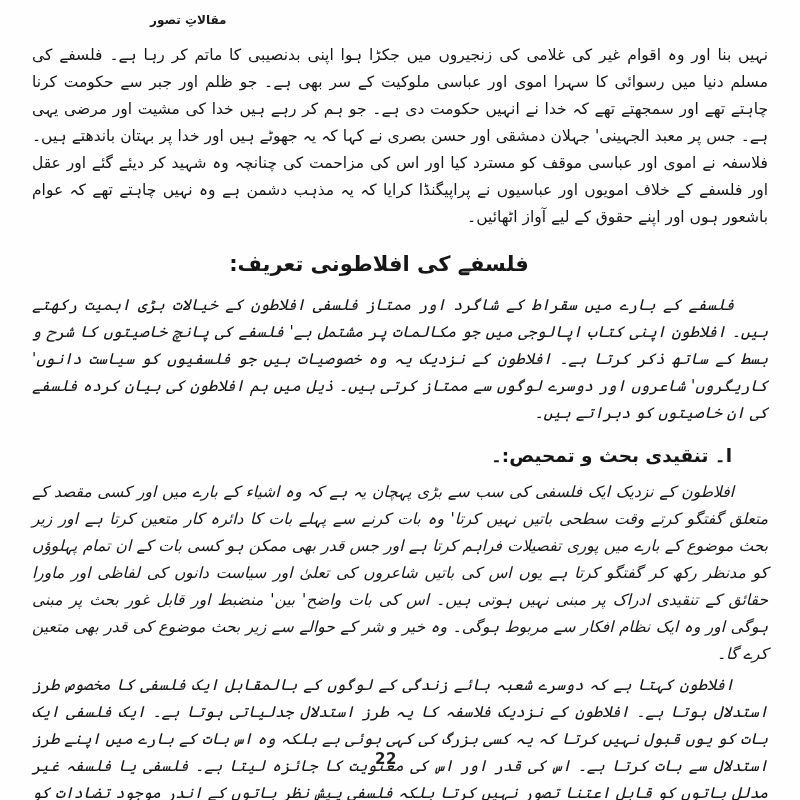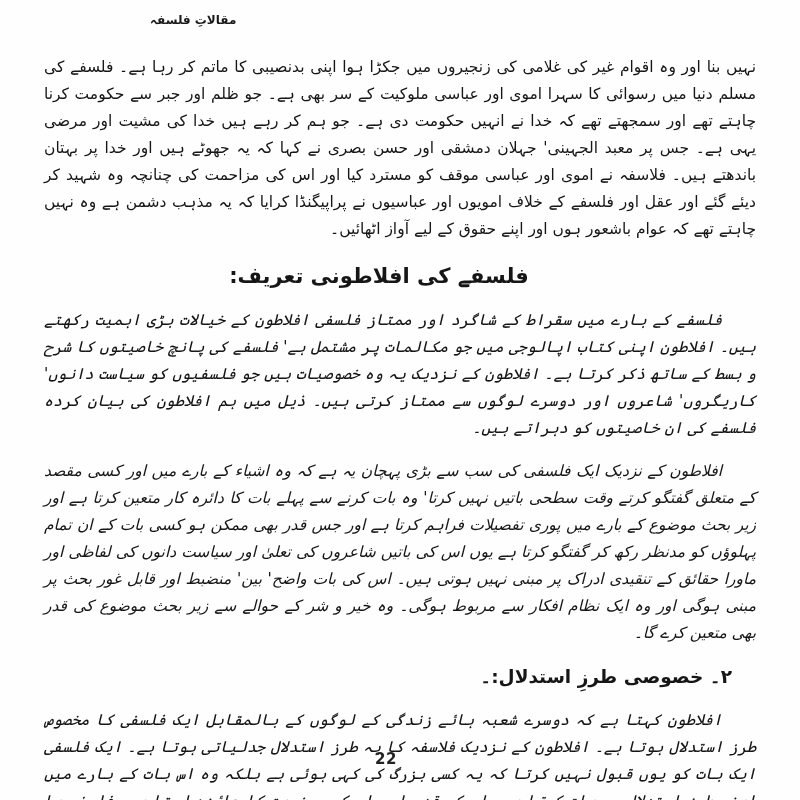--- a/index.html
+++ b/index.html
@@ -31,21 +31,21 @@
     right: 28px;
     width: 744px;
     direction: rtl;
     unicode-bidi: embed;
     text-align: justify;
     font-size: 15.5px;
     line-height: 27px;
     color: #161616;
   }
   .content p {
-    margin: 16px;
+    margin: 4px;
   }
   .content p.indent {
     text-indent: 34px;
     font-style: italic;
   }
   .main-heading {
     font-size: 21px;
     font-weight: bold;
     margin: 18px 42px 13px 0;
     text-align: center;
@@ -69,34 +69,34 @@
     font-weight: bold;
     letter-spacing: 0.5px;
     color: #222222;
   }
 </style>
 </head>
 <body>
 
 <div class="page">
 
-  <div class="running-header">مقالاتِ فلسفہ</div>
+  <div class="running-header">مقالاتِ تصور</div>
 
   <div class="content">
 
     <p>نہیں بنا اور وہ اقوام غیر کی غلامی کی زنجیروں میں جکڑا ہوا اپنی بدنصیبی کا ماتم کر رہا ہے۔ فلسفے کی مسلم دنیا میں رسوائی کا سہرا اموی اور عباسی ملوکیت کے سر بھی ہے۔ جو ظلم اور جبر سے حکومت کرنا چاہتے تھے اور سمجھتے تھے کہ خدا نے انہیں حکومت دی ہے۔ جو ہم کر رہے ہیں خدا کی مشیت اور مرضی یہی ہے۔ جس پر معبد الجہینی' جہلان دمشقی اور حسن بصری نے کہا کہ یہ جھوٹے ہیں اور خدا پر بہتان باندھتے ہیں۔ فلاسفہ نے اموی اور عباسی موقف کو مسترد کیا اور اس کی مزاحمت کی چنانچہ وہ شہید کر دیئے گئے اور عقل اور فلسفے کے خلاف امویوں اور عباسیوں نے پراپیگنڈا کرایا کہ یہ مذہب دشمن ہے وہ نہیں چاہتے تھے کہ عوام باشعور ہوں اور اپنے حقوق کے لیے آواز اٹھائیں۔</p>
 
     <div class="main-heading">فلسفے کی افلاطونی تعریف:</div>
 
     <p class="indent">فلسفے کے بارے میں سقراط کے شاگرد اور ممتاز فلسفی افلاطون کے خیالات بڑی اہمیت رکھتے ہیں۔ افلاطون اپنی کتاب اپالوجی میں جو مکالمات پر مشتمل ہے' فلسفے کی پانچ خاصیتوں کا شرح و بسط کے ساتھ ذکر کرتا ہے۔ افلاطون کے نزدیک یہ وہ خصوصیات ہیں جو فلسفیوں کو سیاست دانوں' کاریگروں' شاعروں اور دوسرے لوگوں سے ممتاز کرتی ہیں۔ ذیل میں ہم افلاطون کی بیان کردہ فلسفے کی ان خاصیتوں کو دہراتے ہیں۔</p>
 
+    <div class="sub-heading">ا۔ تنقیدی بحث و تمحیص:۔</div>
 
     <p class="indent">افلاطون کے نزدیک ایک فلسفی کی سب سے بڑی پہچان یہ ہے کہ وہ اشیاء کے بارے میں اور کسی مقصد کے متعلق گفتگو کرتے وقت سطحی باتیں نہیں کرتا' وہ بات کرنے سے پہلے بات کا دائرہ کار متعین کرتا ہے اور زیر بحث موضوع کے بارے میں پوری تفصیلات فراہم کرتا ہے اور جس قدر بھی ممکن ہو کسی بات کے ان تمام پہلوؤں کو مدنظر رکھ کر گفتگو کرتا ہے یوں اس کی باتیں شاعروں کی تعلیٰ اور سیاست دانوں کی لفاظی اور ماورا حقائق کے تنقیدی ادراک پر مبنی نہیں ہوتی ہیں۔ اس کی بات واضح' بین' منضبط اور قابل غور بحث پر مبنی ہوگی اور وہ ایک نظام افکار سے مربوط ہوگی۔ وہ خیر و شر کے حوالے سے زیر بحث موضوع کی قدر بھی متعین کرے گا۔</p>
 
-    <div class="sub-heading">۲۔ خصوصی طرزِ استدلال:۔</div>
 
     <p class="indent">افلاطون کہتا ہے کہ دوسرے شعبہ ہائے زندگی کے لوگوں کے بالمقابل ایک فلسفی کا مخصوص طرز استدلال ہوتا ہے۔ افلاطون کے نزدیک فلاسفہ کا یہ طرز استدلال جدلیاتی ہوتا ہے۔ ایک فلسفی ایک بات کو یوں قبول نہیں کرتا کہ یہ کسی بزرگ کی کہی ہوئی ہے بلکہ وہ اس بات کے بارے میں اپنے طرز استدلال سے بات کرتا ہے۔ اس کی قدر اور اس کی معنویت کا جائزہ لیتا ہے۔ فلسفی یا فلسفہ غیر مدلل باتوں کو قابل اعتنا تصور نہیں کرتا بلکہ فلسفی پیش نظر باتوں کے اندر موجود تضادات کو دور کر کے بات کو سہل اور منطقی بناتا ہے۔</p>
 
   </div>
 
   <div class="page-number">22</div>
 
 </div>
 
 </body></html>

